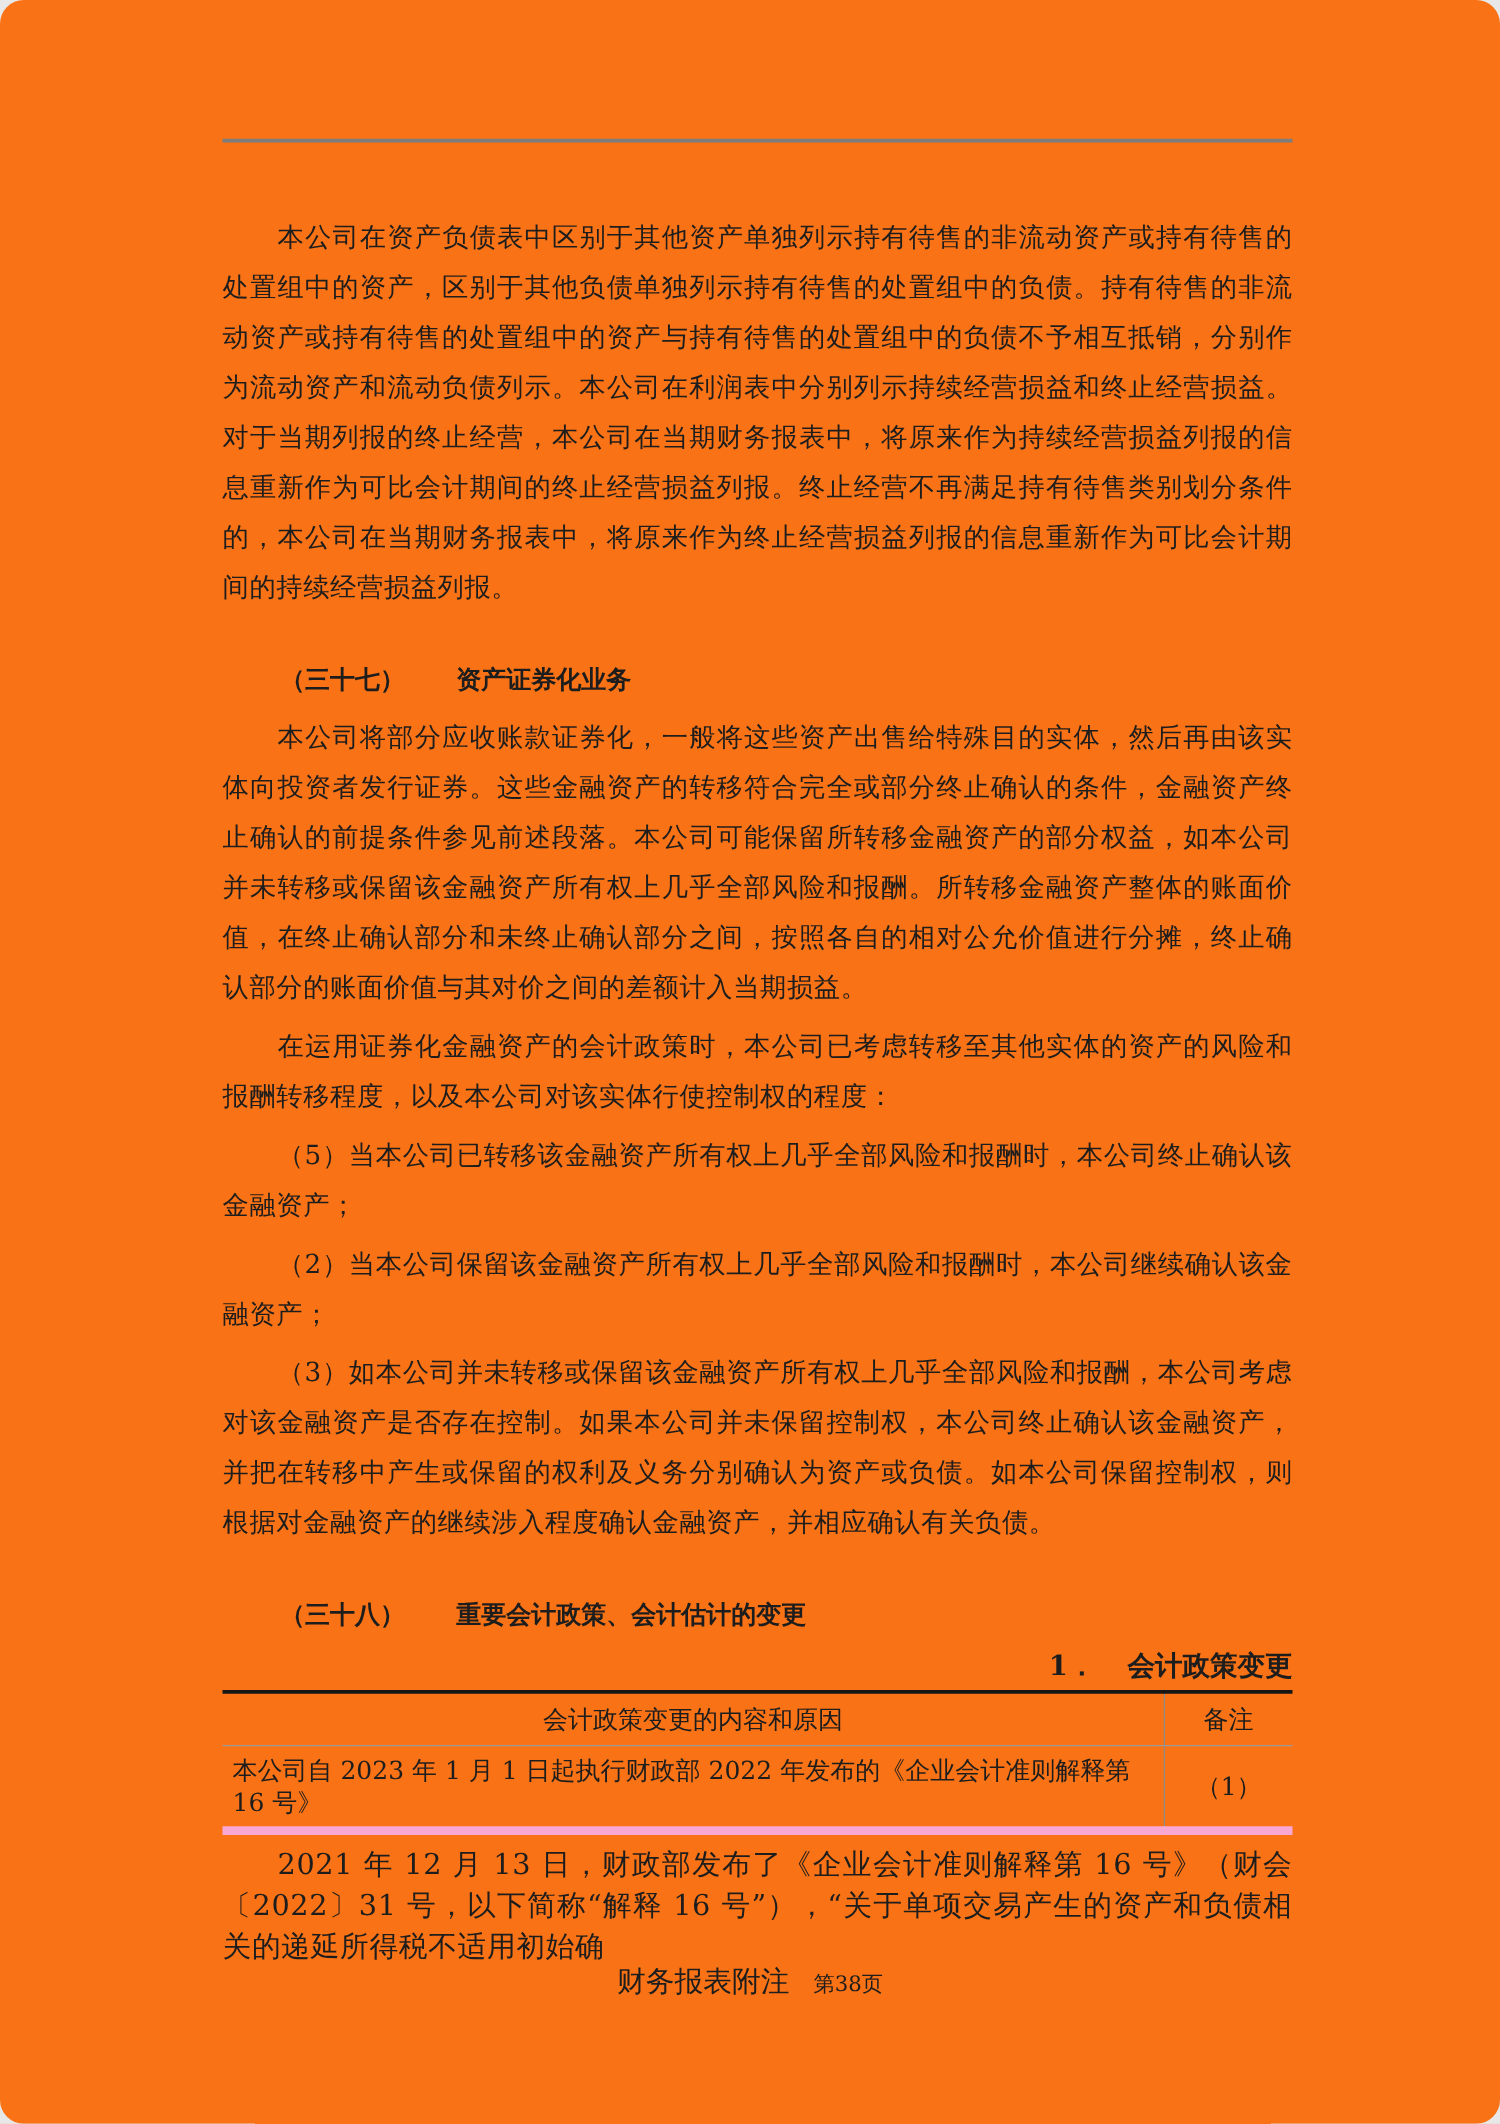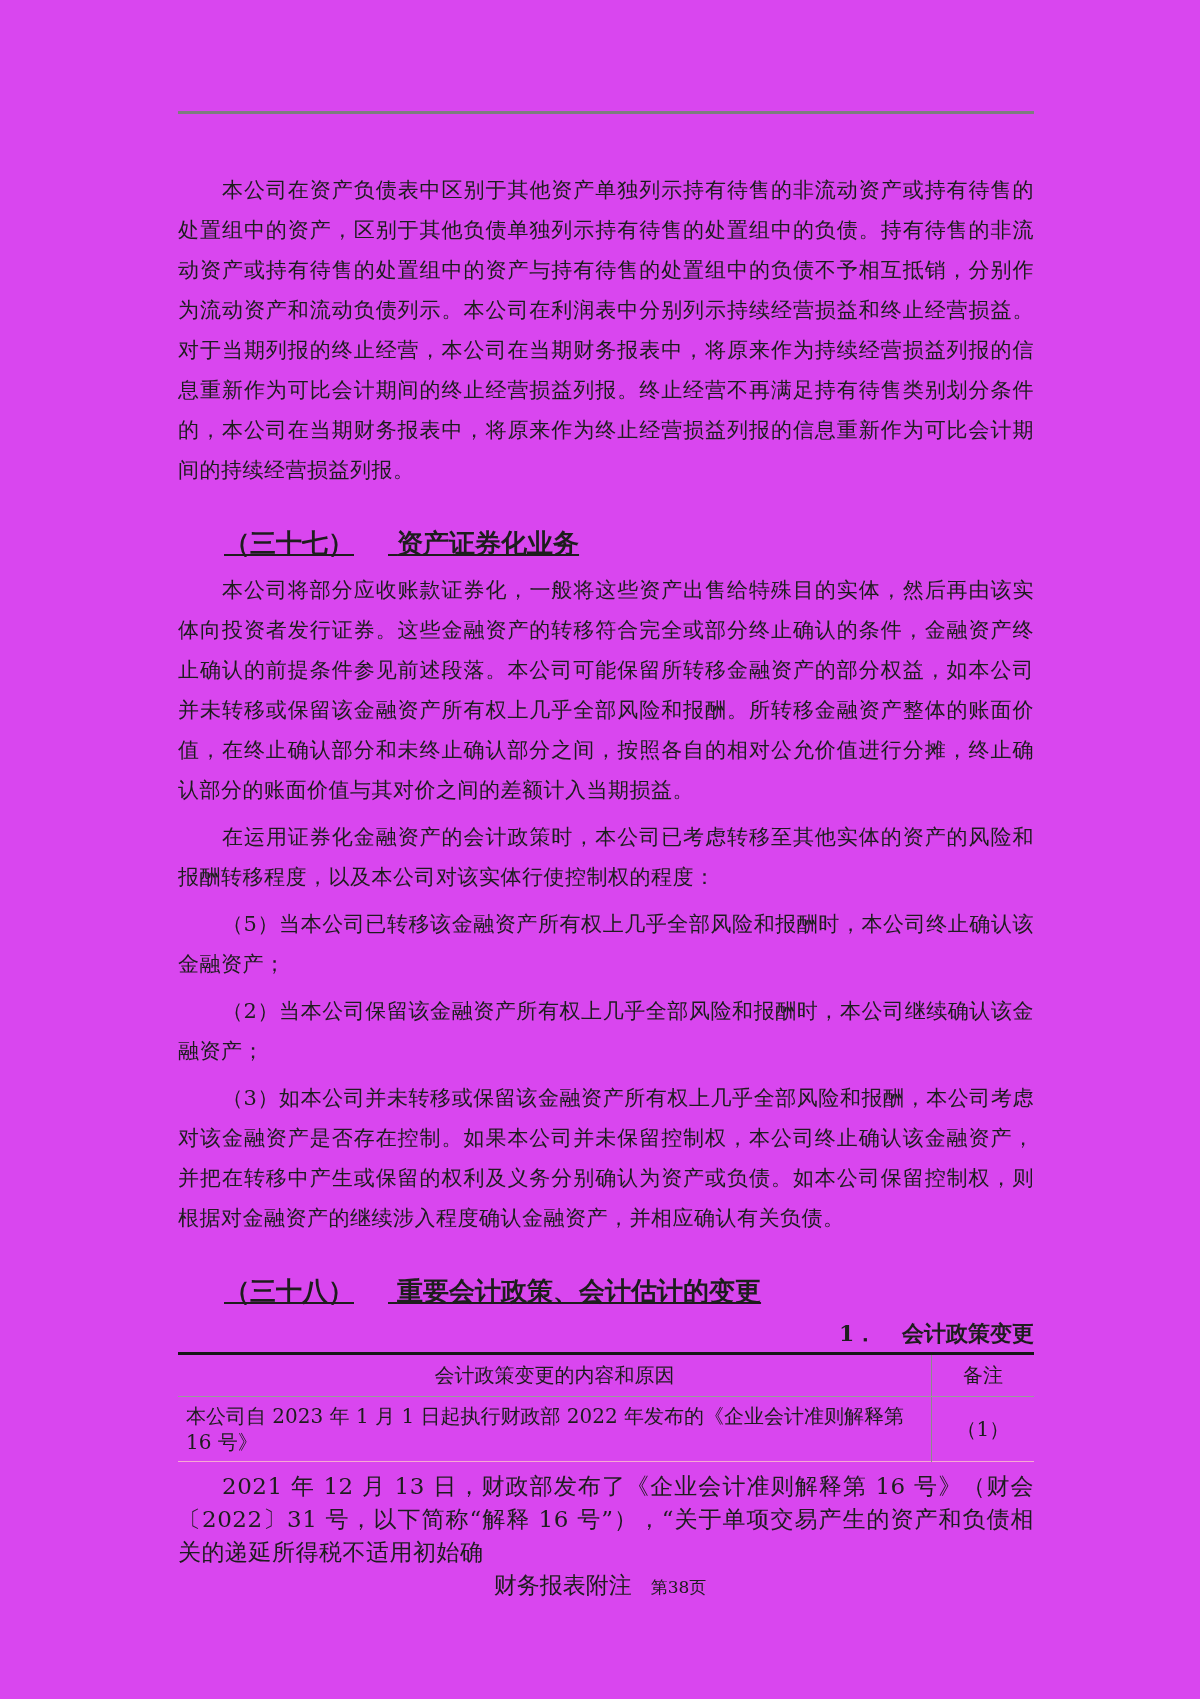--- a/index.html
+++ b/index.html
@@ -2,24 +2,25 @@
 <html><head>
 <meta charset="utf-8">
 <style>
   * { box-sizing: border-box; }
   html, body { margin: 0; padding: 0; background: #e8e8e8; }
   .page {
     position: relative;
     width: 1200px;
     height: 1699px;
     margin: 0 auto;
-    background: #d946ef;
+    background: #f97316;
     font-family: "DejaVu Serif", "Liberation Serif", serif;
     color: #1d1d1d;
     overflow: hidden;
+    border-radius: 19px;
   }
   .header-rule {
     position: absolute;
     top: 111px;
     left: 178px;
     width: 856px;
     height: 3px;
     background: #7d7d7d;
   }
   .content {
@@ -31,26 +32,25 @@
   .body-para {
     font-size: 21px;
     line-height: 40px;
     text-align: justify;
     text-indent: 44px;
     margin: 0 0 7px 0;
     letter-spacing: 0.5px;
   }
   .first-para { margin-top: 56px; }
   .section-heading {
-    font-size: 26px;
+    font-size: 20px;
     font-weight: bold;
     margin: 36px 0 10px 0;
     padding-left: 46px;
     line-height: 34px;
-    text-decoration: underline;
   }
   .section-heading .sec-num { margin-right: 34px; }
   .sub-heading {
     font-size: 22px;
     font-weight: bold;
     margin: 6px 0 0 0;
     padding-left: 36px;
     line-height: 30px;
     text-align: right;
   }
@@ -60,21 +60,21 @@
     font-weight: bold;
     margin: 26px 0 0 0;
     padding-left: 52px;
     line-height: 32px;
   }
   .item-heading .item-num { margin-right: 38px; }
   .policy-table {
     width: 100%;
     border-collapse: collapse;
     border-top: 3px solid #161616;
-    border-bottom: 1px solid #f9a8d4;
+    border-bottom: 7px solid #f9a8d4;
     margin-top: 4px;
   }
   .policy-table th {
     font-weight: normal;
     font-size: 20px;
     text-align: center;
     border-bottom: 1px solid #9a9a9a;
     padding: 7px 6px;
   }
   .policy-table td {

